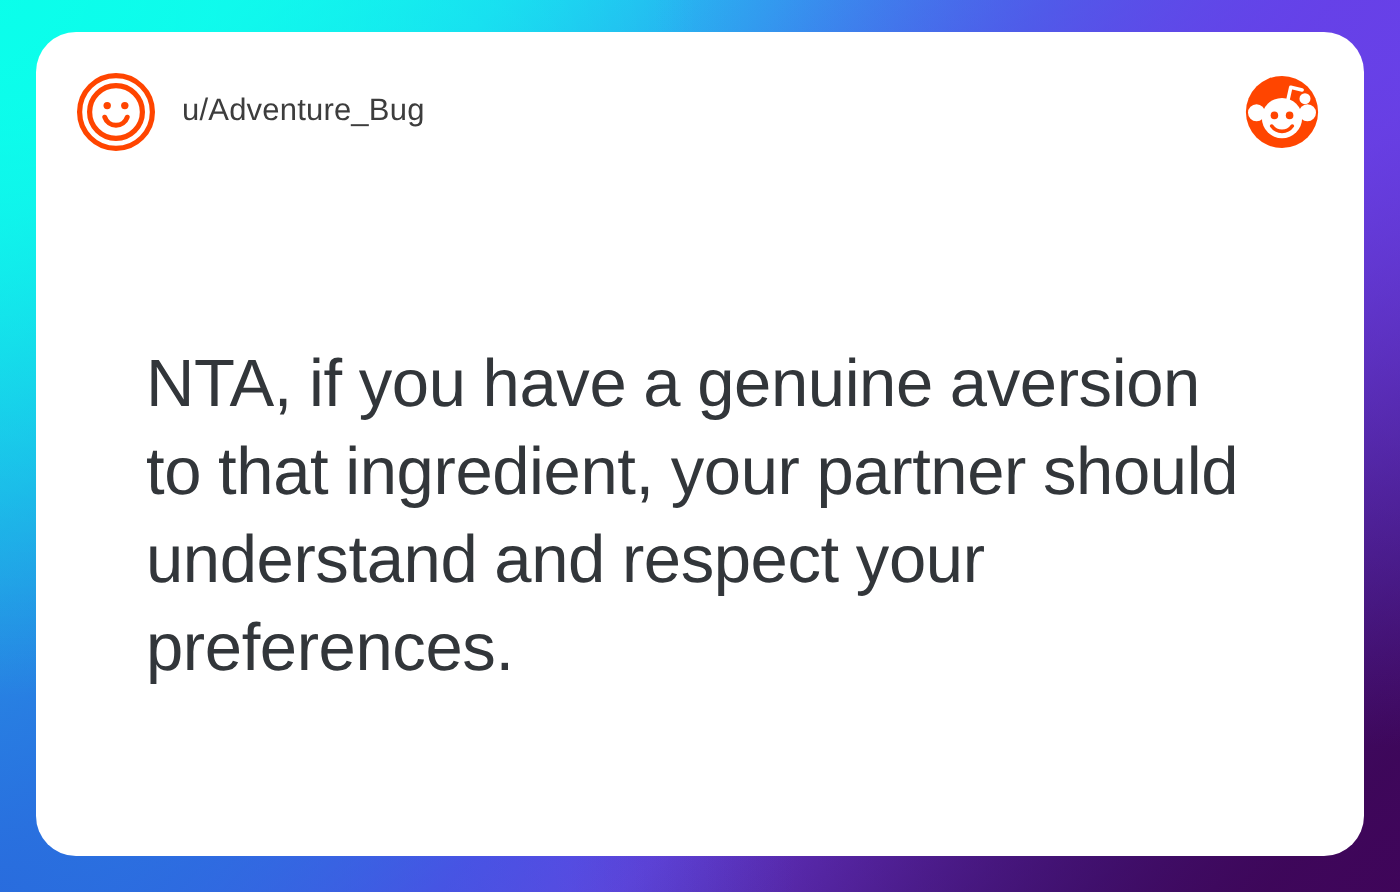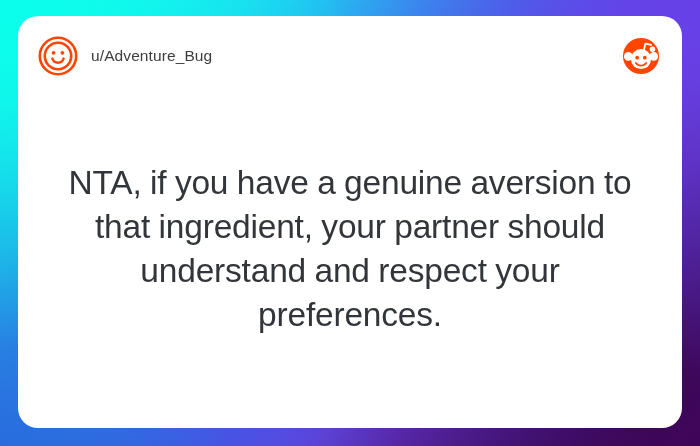--- a/index.html
+++ b/index.html
@@ -24,21 +24,20 @@
         #18f2ef 10%,
         #1ed4f2 22%,
         #2aa8f0 34%,
         #3a72ea 46%,
         #5b46e8 58%,
         #6a3fe0 66%,
         #5a2fb8 76%,
         #43208c 86%,
         #3c0f63 94%,
         #4a0a6e 100%);
-    text-align: center;
   }
 
   
   #screenshot::before {
     content: "";
     position: absolute;
     inset: 0;
     background:
       radial-gradient(circle at 0% 0%, rgba(10,255,235,0.95) 0%, rgba(10,255,235,0) 42%),
       radial-gradient(circle at 100% 0%, rgba(104,64,232,0.92) 0%, rgba(104,64,232,0) 45%),
@@ -102,21 +101,21 @@
   }
 
   .card-body {
     position: absolute;
     left: 40px;
     right: 40px;
     top: 140px;
   }
 
   .post-text {
-    margin: 5px;
+    margin: 15px;
     font-size: 33.5px;
     line-height: 1.31;
     color: #32363a;
     letter-spacing: -0.2px;
     word-spacing: -0.6px;
     font-weight: 400;
     font-family: "Liberation Sans", sans-serif;
   }
 </style>
 </head>

